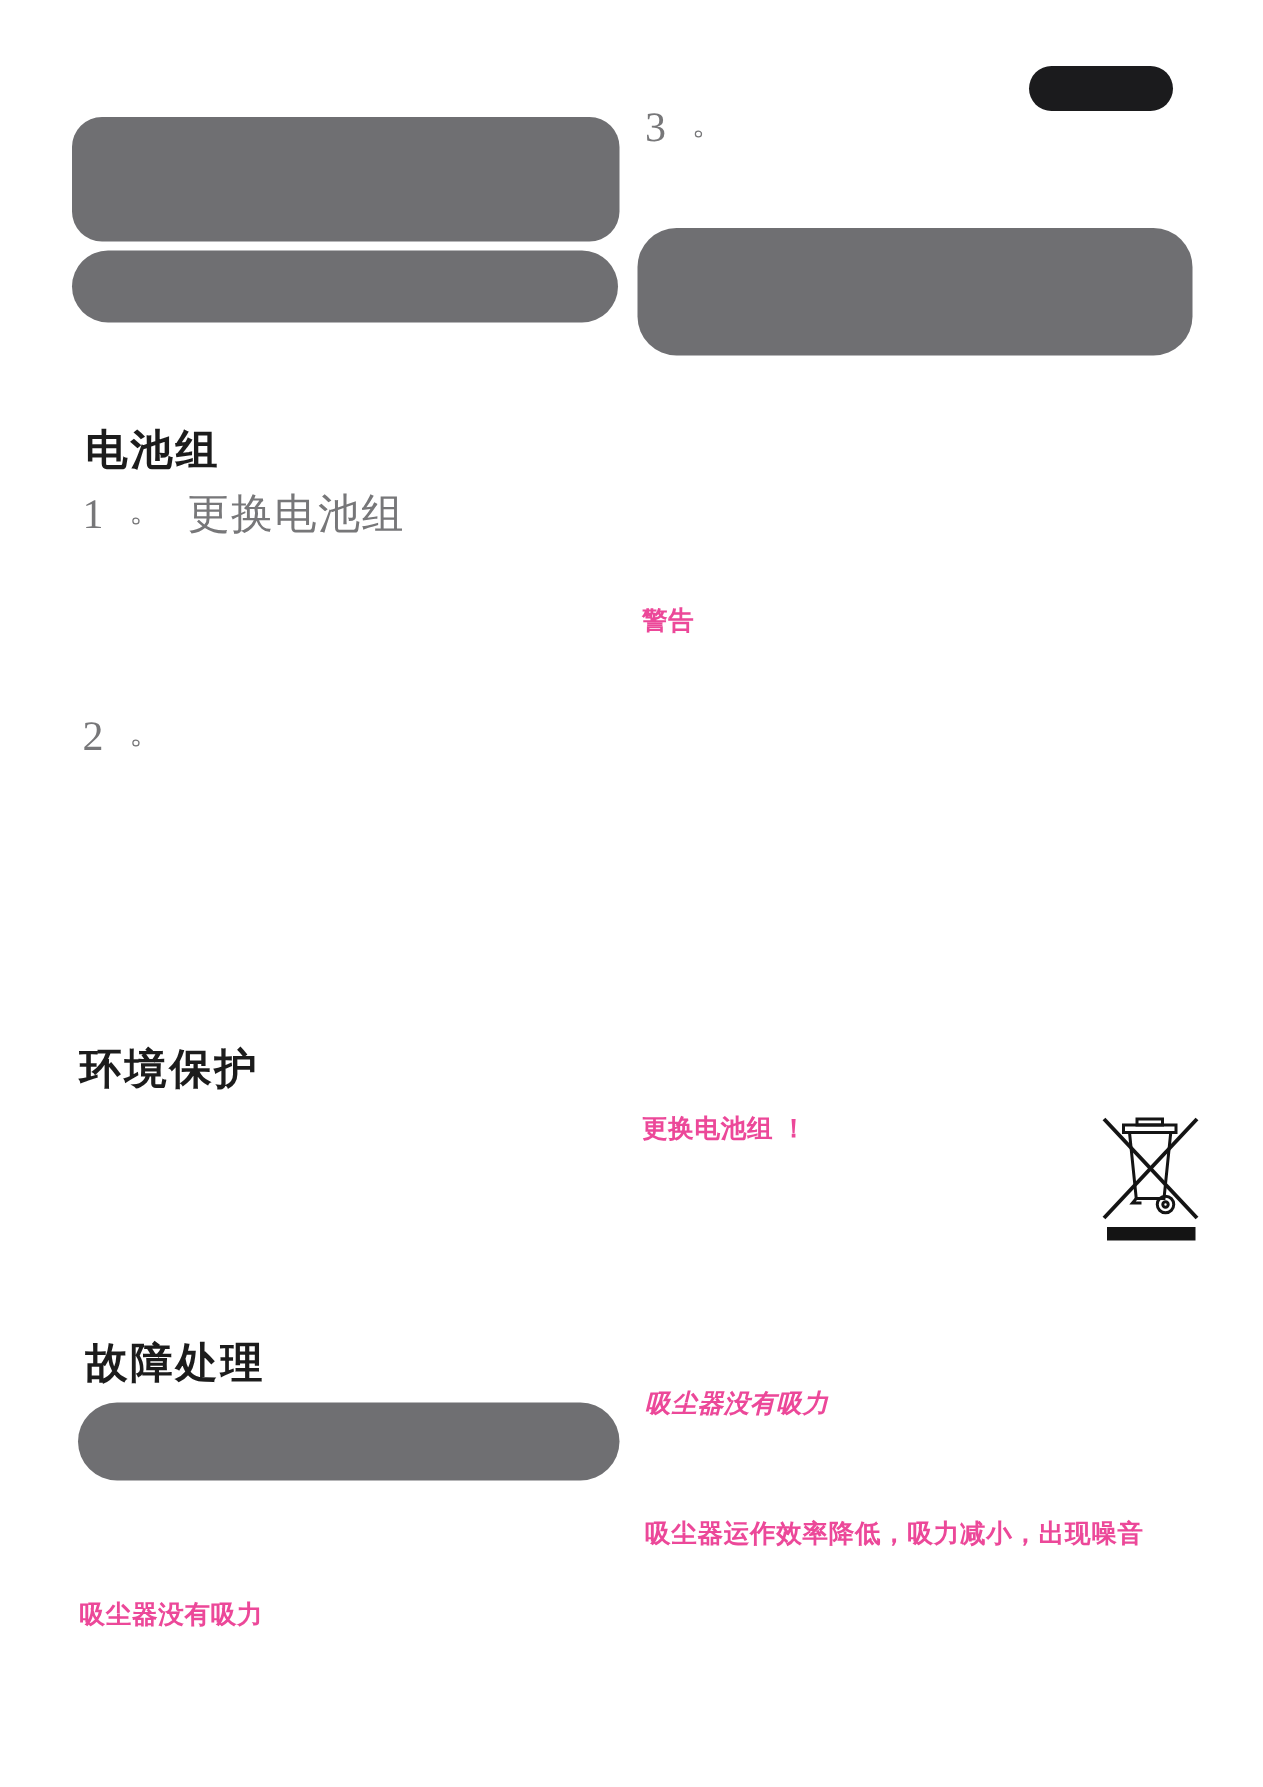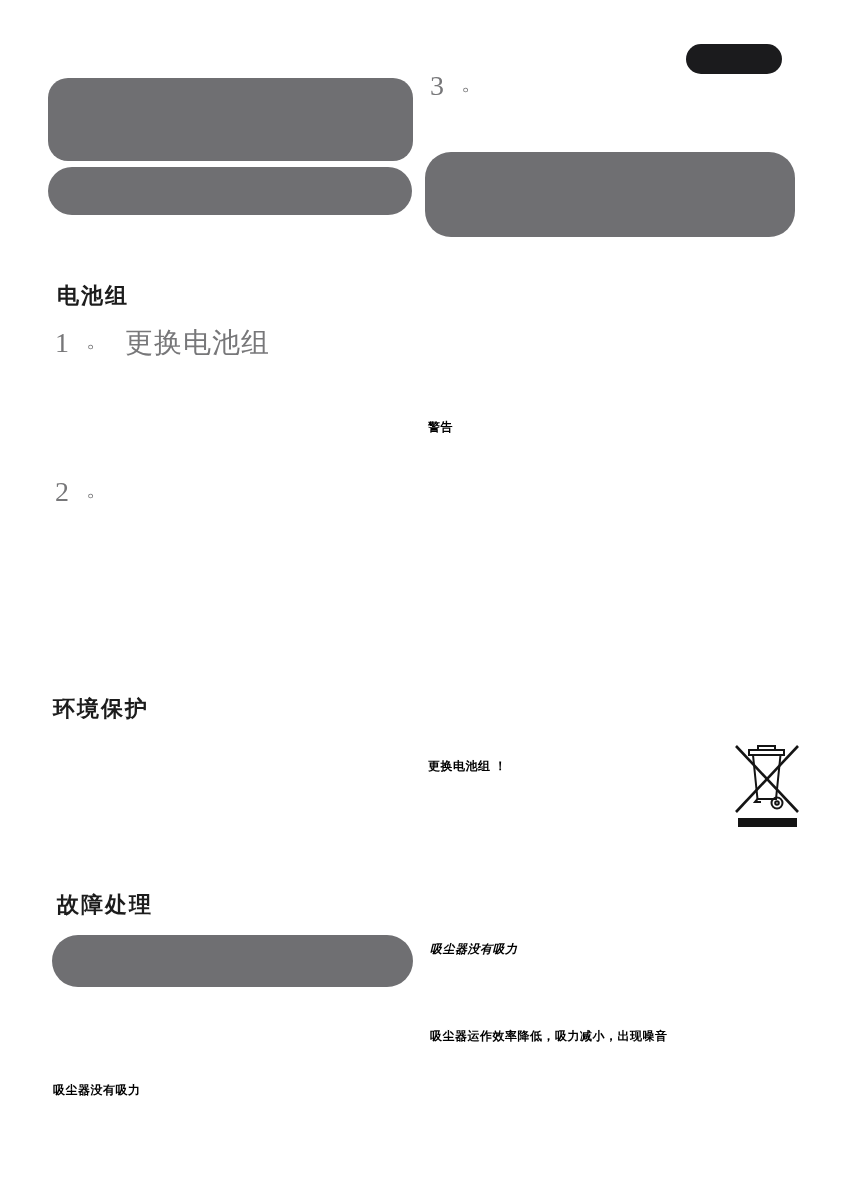--- a/index.html
+++ b/index.html
@@ -47,37 +47,36 @@
   }
   .num-heading .bullet {
     font-size: 22px;
     position: relative;
     top: -5px;
   }
 
   
   .section-title {
     position: absolute;
-    font-size: 22px;
+    font-size: 28px;
     font-weight: 700;
     color: #1c1c1c;
     letter-spacing: 2px;
     white-space: nowrap;
   }
 
   
   .bold-label {
     position: absolute;
     font-family: "Liberation Sans", "DejaVu Sans", sans-serif;
-    font-size: 12px;
+    font-size: 17px;
     font-weight: 700;
-    color: #000000;
+    color: #ec4899;
     letter-spacing: 0.5px;
     white-space: nowrap;
-    margin-top: 17px;
   }
 
   .weee-icon { position: absolute; left: 733px; top: 742px; }
 </style>
 </head>
 <body>
 
 <div class="page">
 
   <div class="page-tab"></div>

